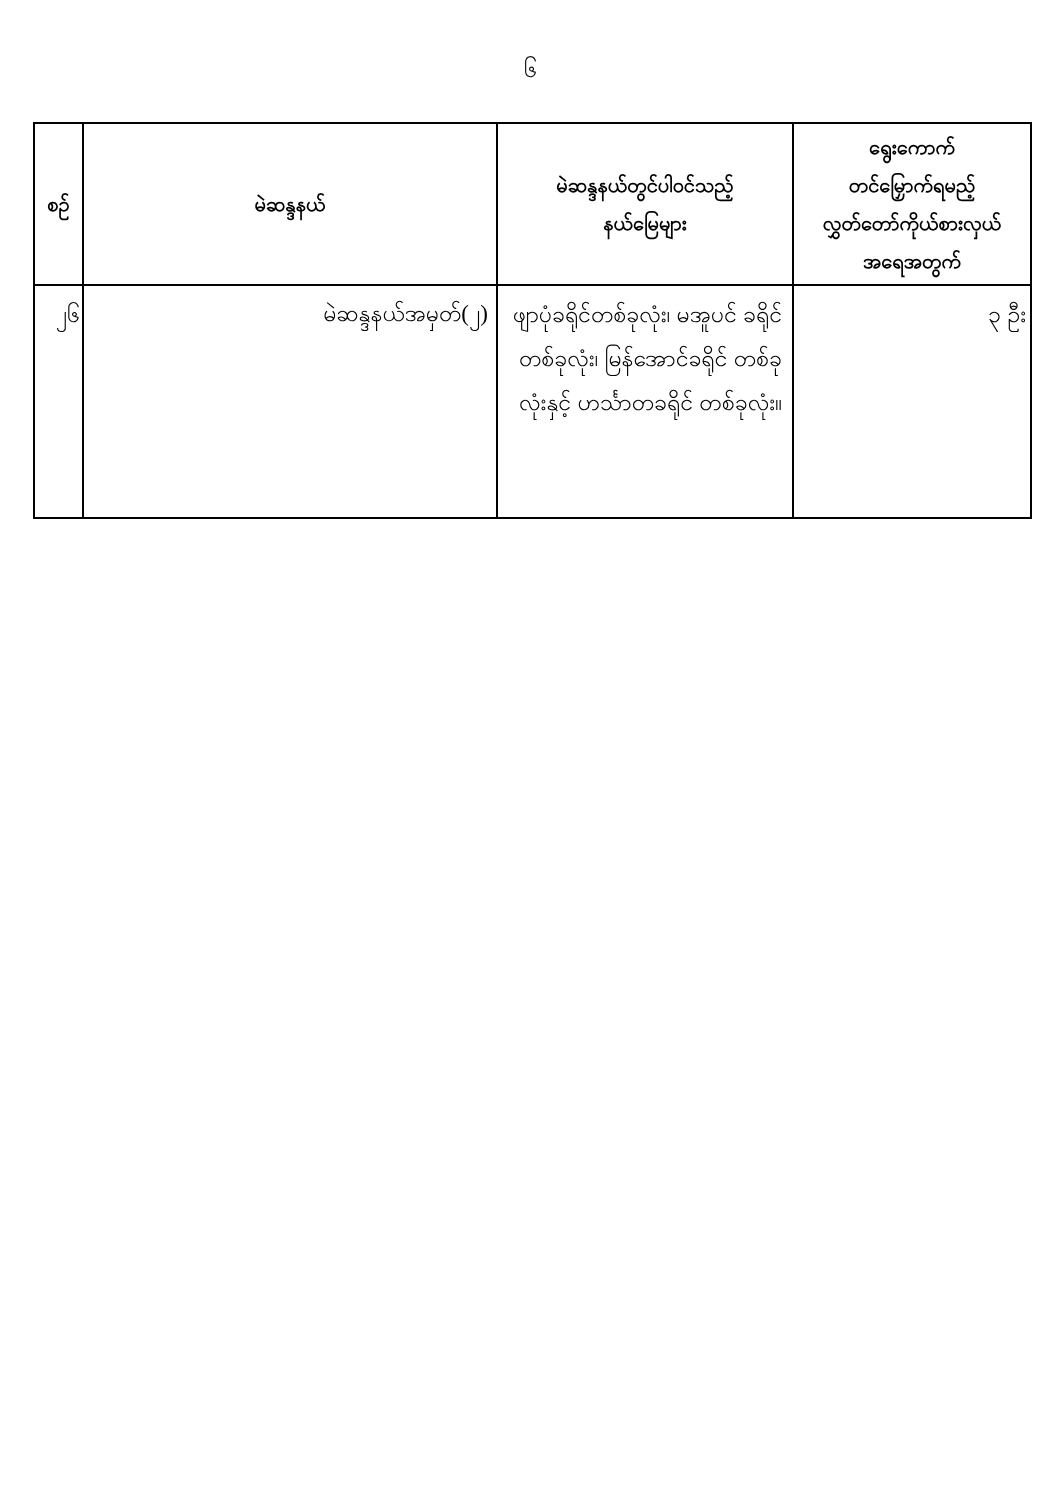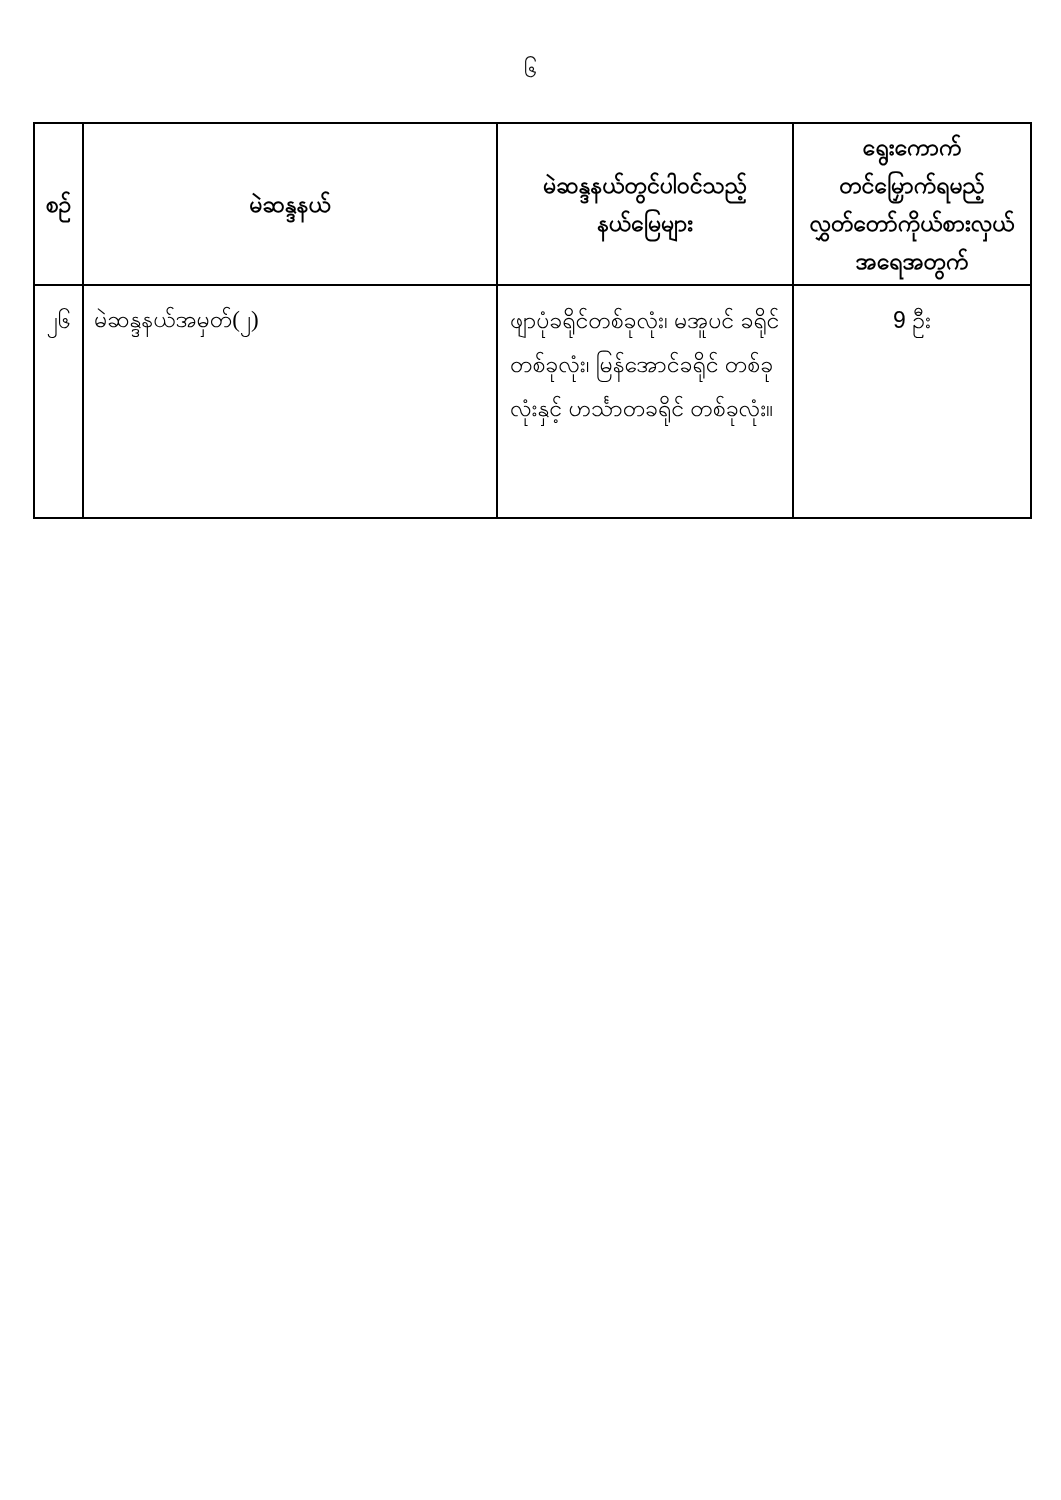--- a/index.html
+++ b/index.html
@@ -42,35 +42,36 @@
   table.doc-table th,
   table.doc-table td {
     border: 2px solid #000000;
     background: #ffffff;
     overflow: hidden;
   }
   
   tr.header-row { height: 161px; }
   tr.header-row th {
     font-weight: bold;
-    font-size: 23px;
+    font-size: 20px;
     text-align: center;
     vertical-align: middle;
     line-height: 38px;
     padding: 4px 6px;
     border-radius: 15px;
   }
   tr.header-row th .hline { display: block; }
   
   tr.data-row { height: 233px; }
   tr.data-row td {
     vertical-align: top;
     font-size: 23px;
     line-height: 44px;
-    padding-top: 12px;
+    padding-top: 6px;
+    text-align: right;
   }
   td.cell-serial { text-align: center; padding-left: 2px; padding-right: 2px; }
   td.cell-constituency { text-align: left; padding-left: 10px; padding-right: 8px; font-family: Liberation Serif, serif; }
   td.cell-areas { text-align: left; padding-left: 12px; padding-right: 10px; margin-left: 47px; }
   td.cell-reps { text-align: center; padding-left: 4px; padding-right: 4px; }
 </style>
 </head>
 <body>
 
 <div class="page">
@@ -100,18 +101,18 @@
           <span class="hline">ရွေးကောက်</span>
           <span class="hline">တင်မြှောက်ရမည့်</span>
           <span class="hline">လွှတ်တော်ကိုယ်စားလှယ်</span>
           <span class="hline">အရေအတွက်</span>
         </th>
       </tr>
       <tr class="data-row">
         <td class="cell-serial">၂၆</td>
         <td class="cell-constituency">မဲဆန္ဒနယ်အမှတ်(၂)</td>
         <td class="cell-areas">ဖျာပုံခရိုင်တစ်ခုလုံး၊ မအူပင် ခရိုင်တစ်ခုလုံး၊ မြန်အောင်ခရိုင် တစ်ခုလုံးနှင့် ဟင်္သာတခရိုင် တစ်ခုလုံး။</td>
-        <td class="cell-reps">9 ဦး</td>
+        <td class="cell-reps">၃ ဦး</td>
       </tr>
     </tbody>
   </table>
 
 </div>
 
 </body></html>

